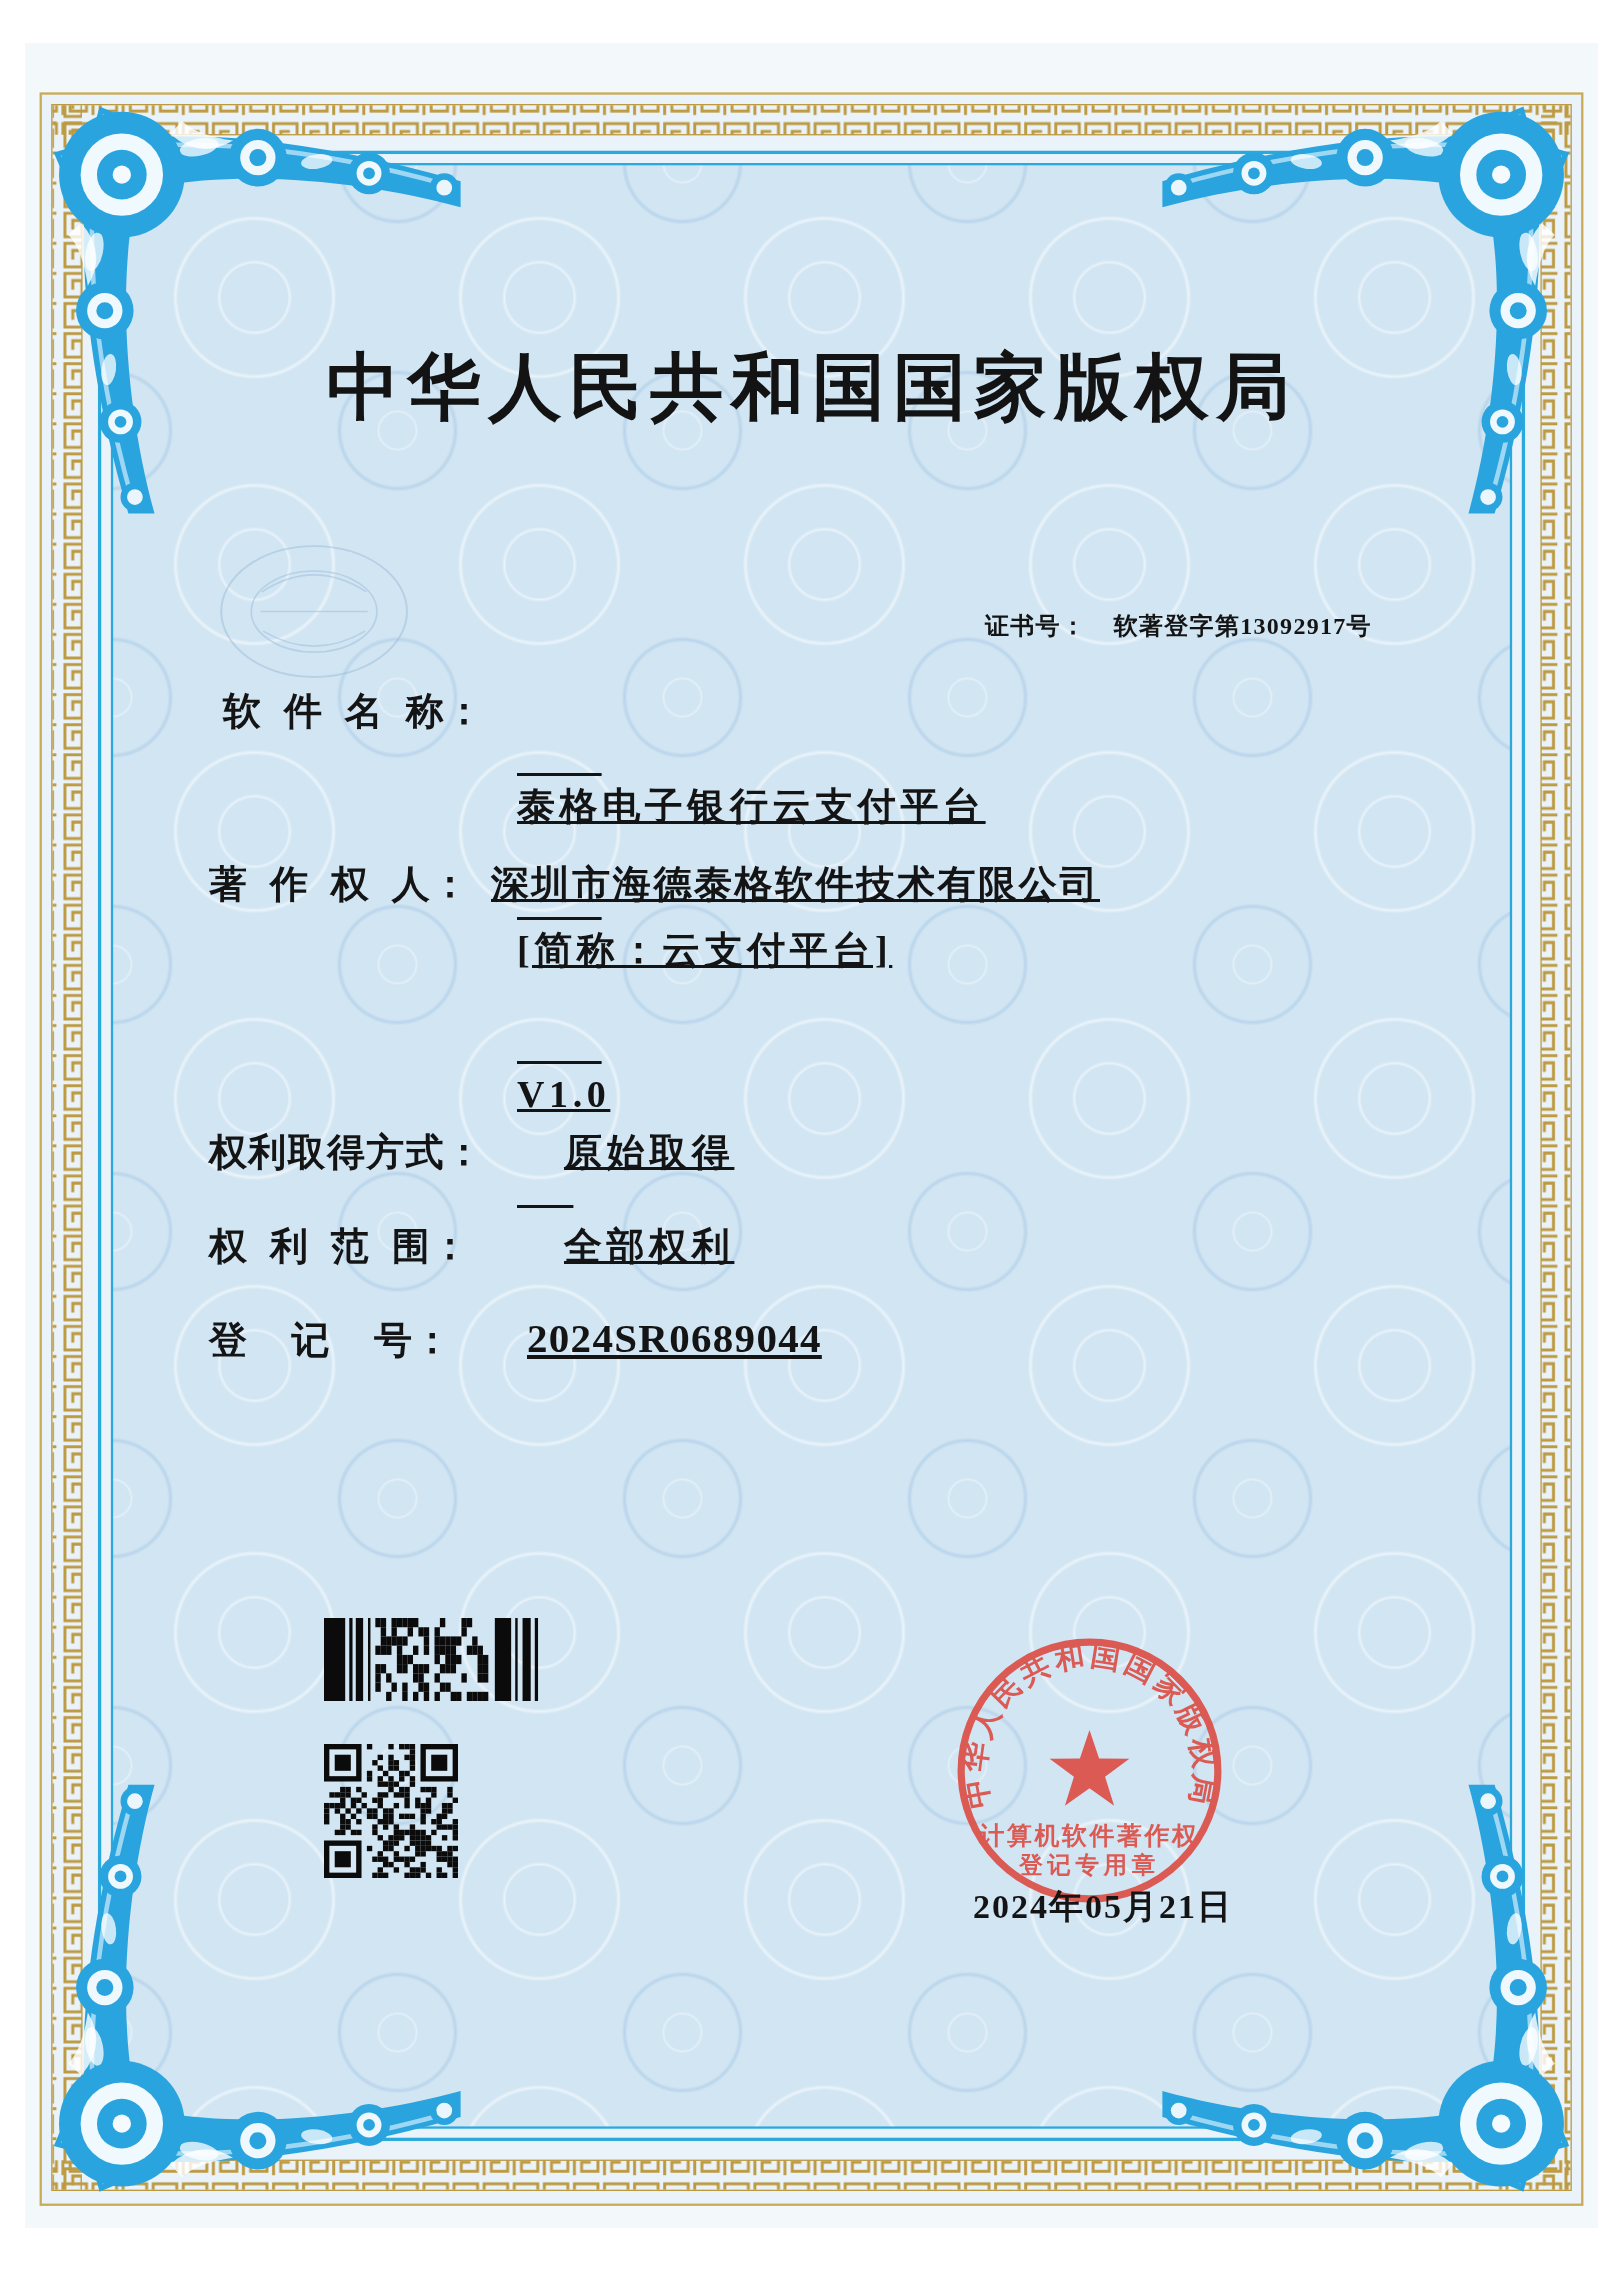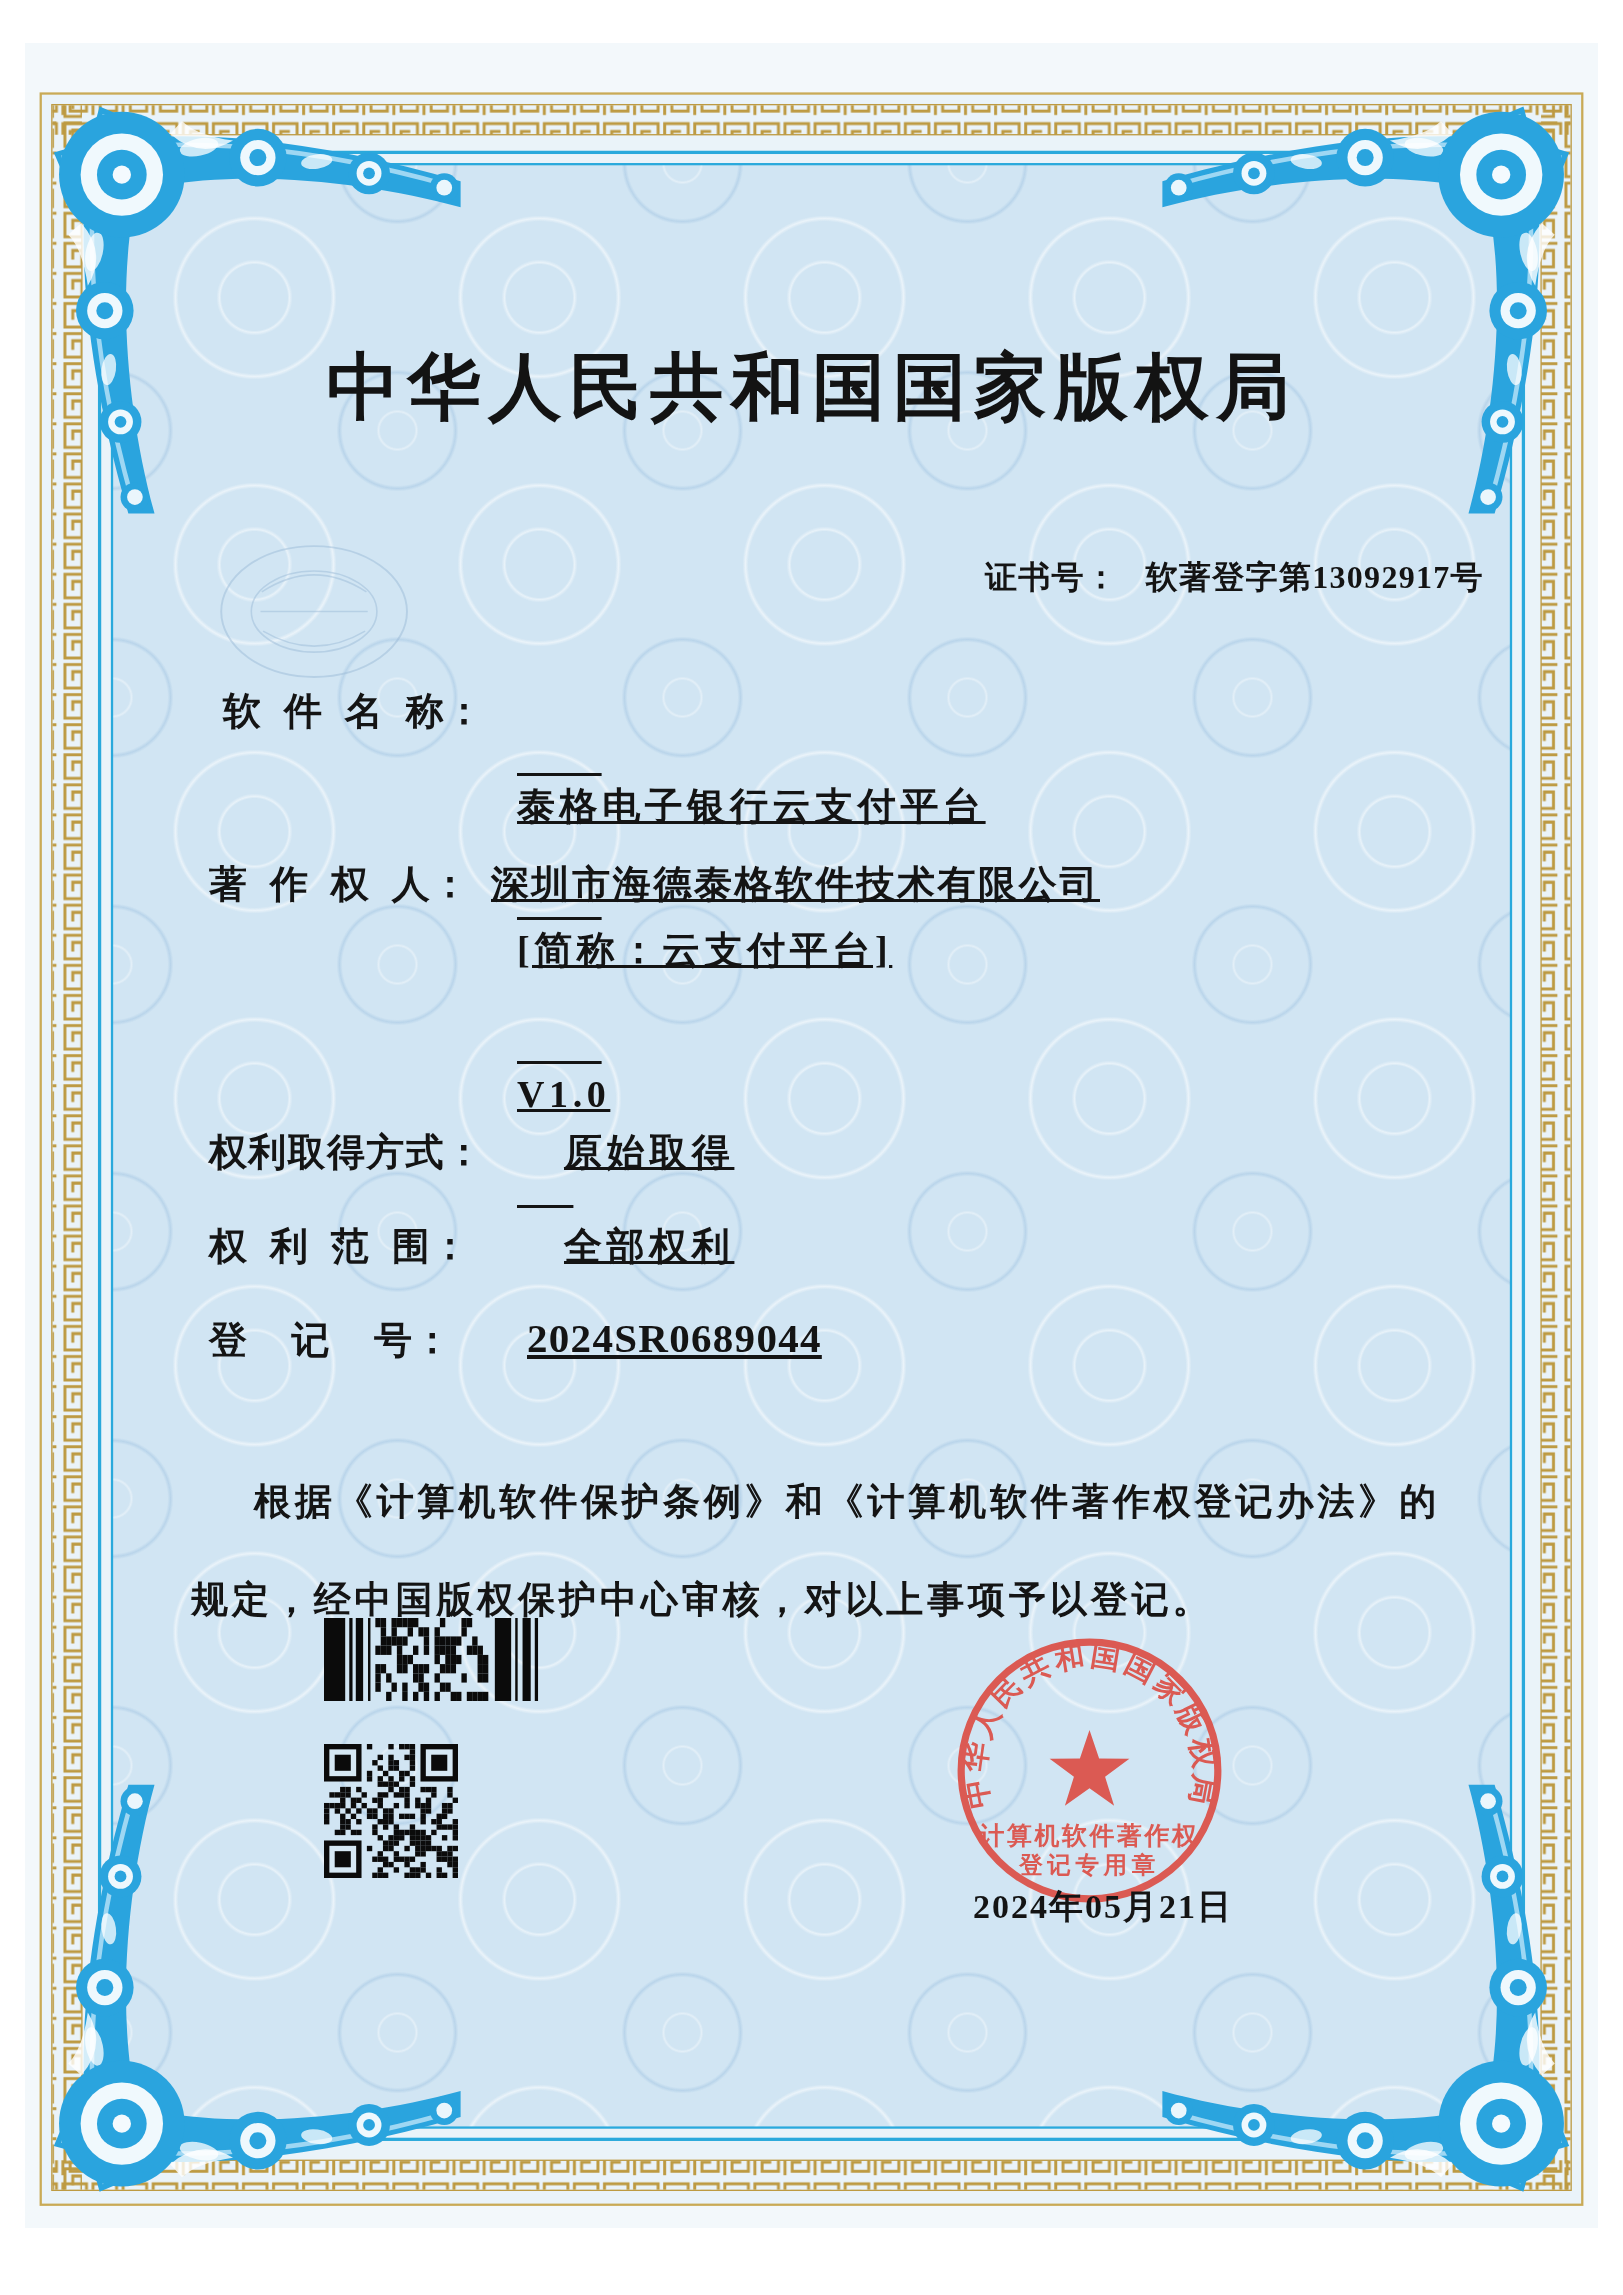--- a/index.html
+++ b/index.html
@@ -20,21 +20,21 @@
       radial-gradient(circle, rgba(167,200,228,0) 55px, rgba(167,200,228,.55) 58px, rgba(167,200,228,0) 61px),
       radial-gradient(circle, rgba(255,255,255,0) 17px, rgba(255,255,255,.4) 19px, rgba(255,255,255,0) 21px);
     background-size:285px 267px,285px 267px,285px 267px,285px 267px;
     background-position:0 0,0 0,143px 133px,143px 133px;
   }
   svg.frame{position:absolute;left:0;top:0;z-index:2;}
   .content{position:absolute;left:0;top:0;width:100%;height:100%;z-index:3;margin-top:12px;}
   .abs{position:absolute;}
   .title-block{left:122px;top:319px;width:1380px;text-align:center;font-weight:700;
     font-size:73px;line-height:113px;letter-spacing:7.9px;color:#131313;}
-  .certno{left:985px;top:544px;font-size:32px;font-weight:700;letter-spacing:1.3px;white-space:nowrap;}
+  .certno{left:985px;top:598px;font-size:24px;font-weight:700;letter-spacing:1.3px;white-space:nowrap;}
   .certno .val{margin-left:27.5px;}
   .flabel{font-size:38px;font-weight:700;letter-spacing:1.3px;white-space:pre;}
   .fvalue{font-size:38px;font-weight:700;letter-spacing:4.6px;white-space:pre;text-decoration:underline;}
   .name-label{left:223px;top:674px;}
   .name-value{left:517px;top:674px;line-height:48px;}
   .owner-label{left:209px;top:847px;}
   .owner-value{left:491px;top:847px;letter-spacing:2.6px;}
   .acq-label{left:209px;top:1115px;}
   .acq-value{left:564px;top:1115px;}
   .scope-label{left:209px;top:1209px;}
@@ -141,21 +141,20 @@
 
     <div class="abs flabel acq-label">权利取得方式：</div>
     <div class="abs fvalue acq-value">原始取得</div>
 
     <div class="abs flabel scope-label">权  利  范  围：</div>
     <div class="abs fvalue scope-value">全部权利</div>
 
     <div class="abs flabel reg-label">登    记    号：</div>
     <div class="abs fvalue reg-value">2024SR0689044</div>
 
-    <p class="abs statement"><span>根据《计算机软件保护条例》和《计算机软件著作权登记办法》的</span><br><span>规定，经中国版权保护中心审核，对以上事项予以登记。</span></p>
 
     <svg class="abs barcode" viewBox="0 0 265 132" preserveAspectRatio="none">
         <g fill="#0b0b0b">
           <rect x="0.0" y="0.0" width="26.0" height="132.0"></rect>
           <rect x="31.0" y="0.0" width="4.0" height="132.0"></rect>
           <rect x="39.0" y="0.0" width="9.0" height="132.0"></rect>
           <rect x="54.0" y="0.0" width="3.0" height="132.0"></rect>
           <rect x="63.0" y="0.0" width="6.6" height="14.7"></rect>
           <rect x="69.6" y="0.0" width="6.6" height="14.7"></rect>
           <rect x="82.8" y="0.0" width="6.6" height="14.7"></rect>

